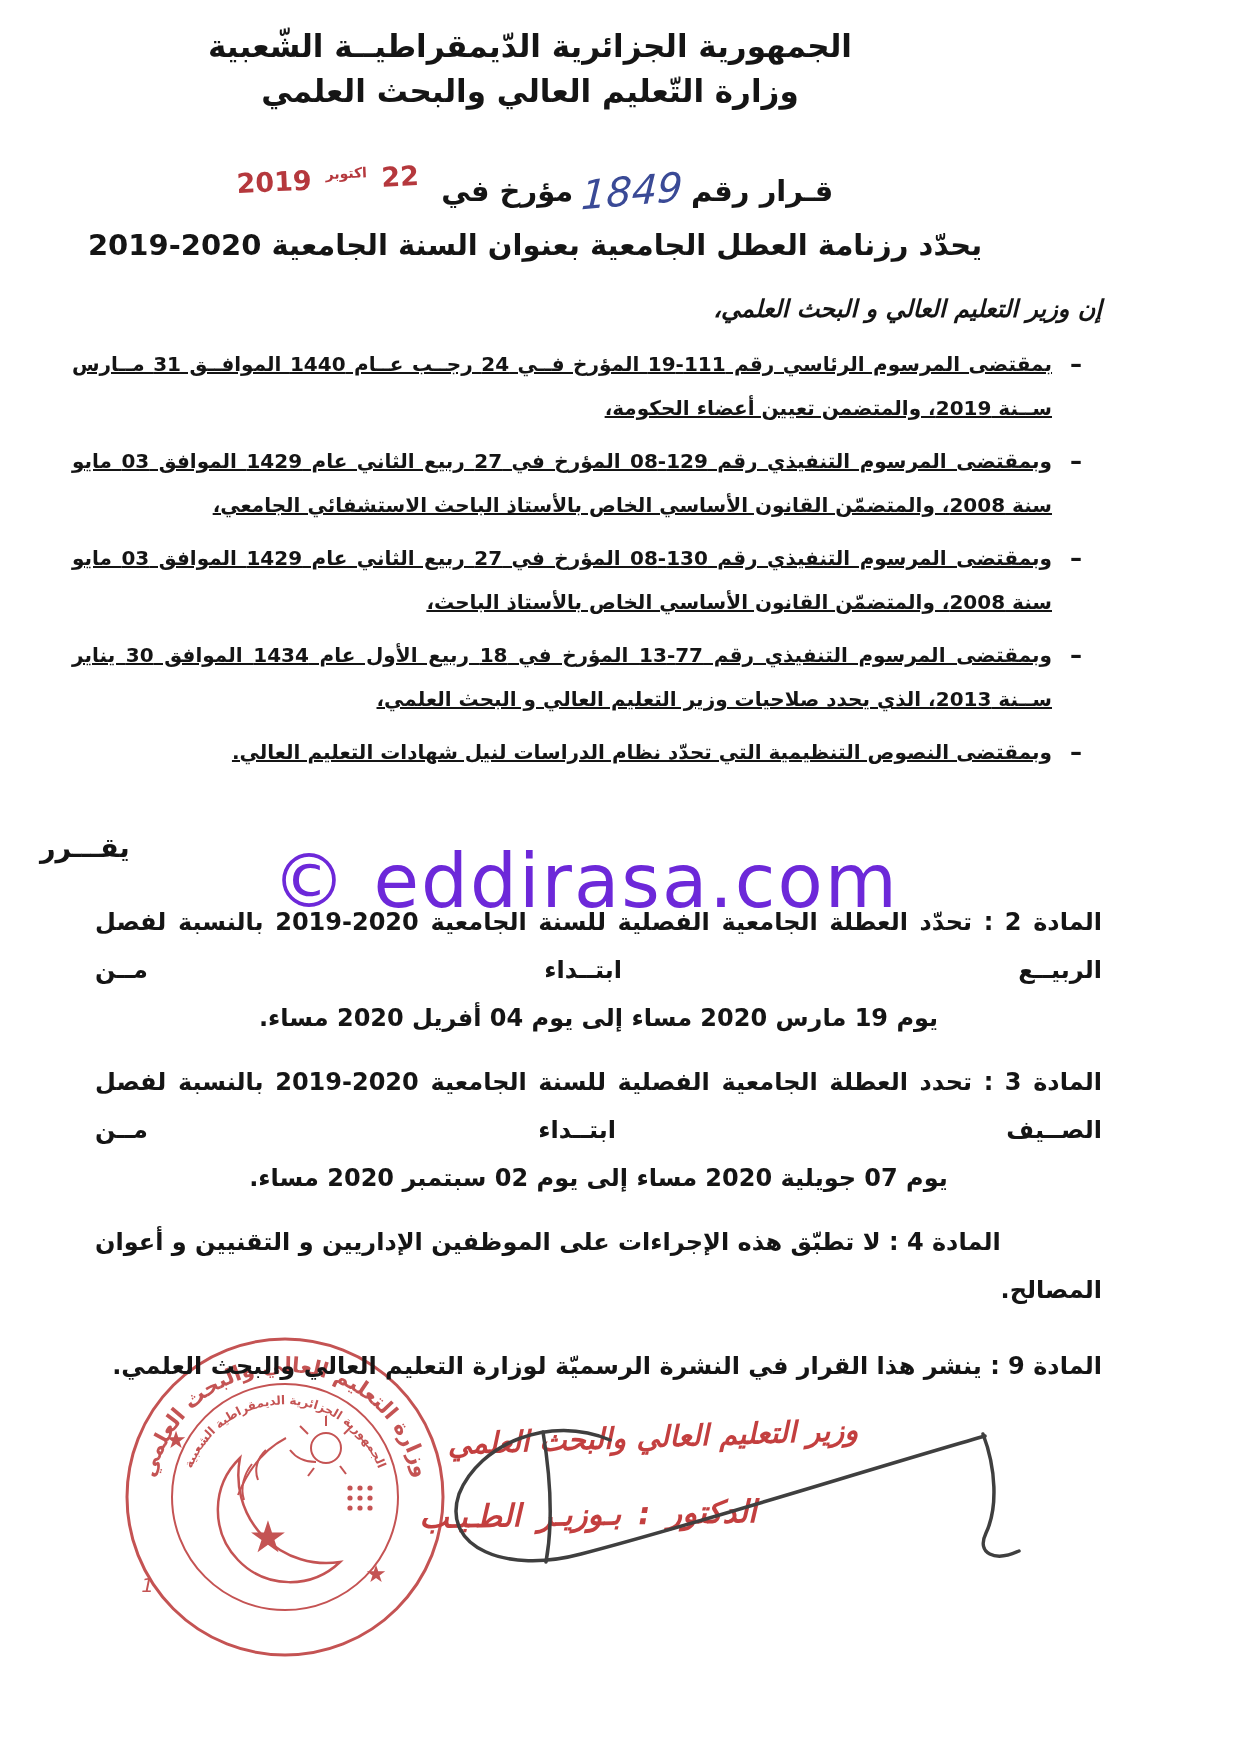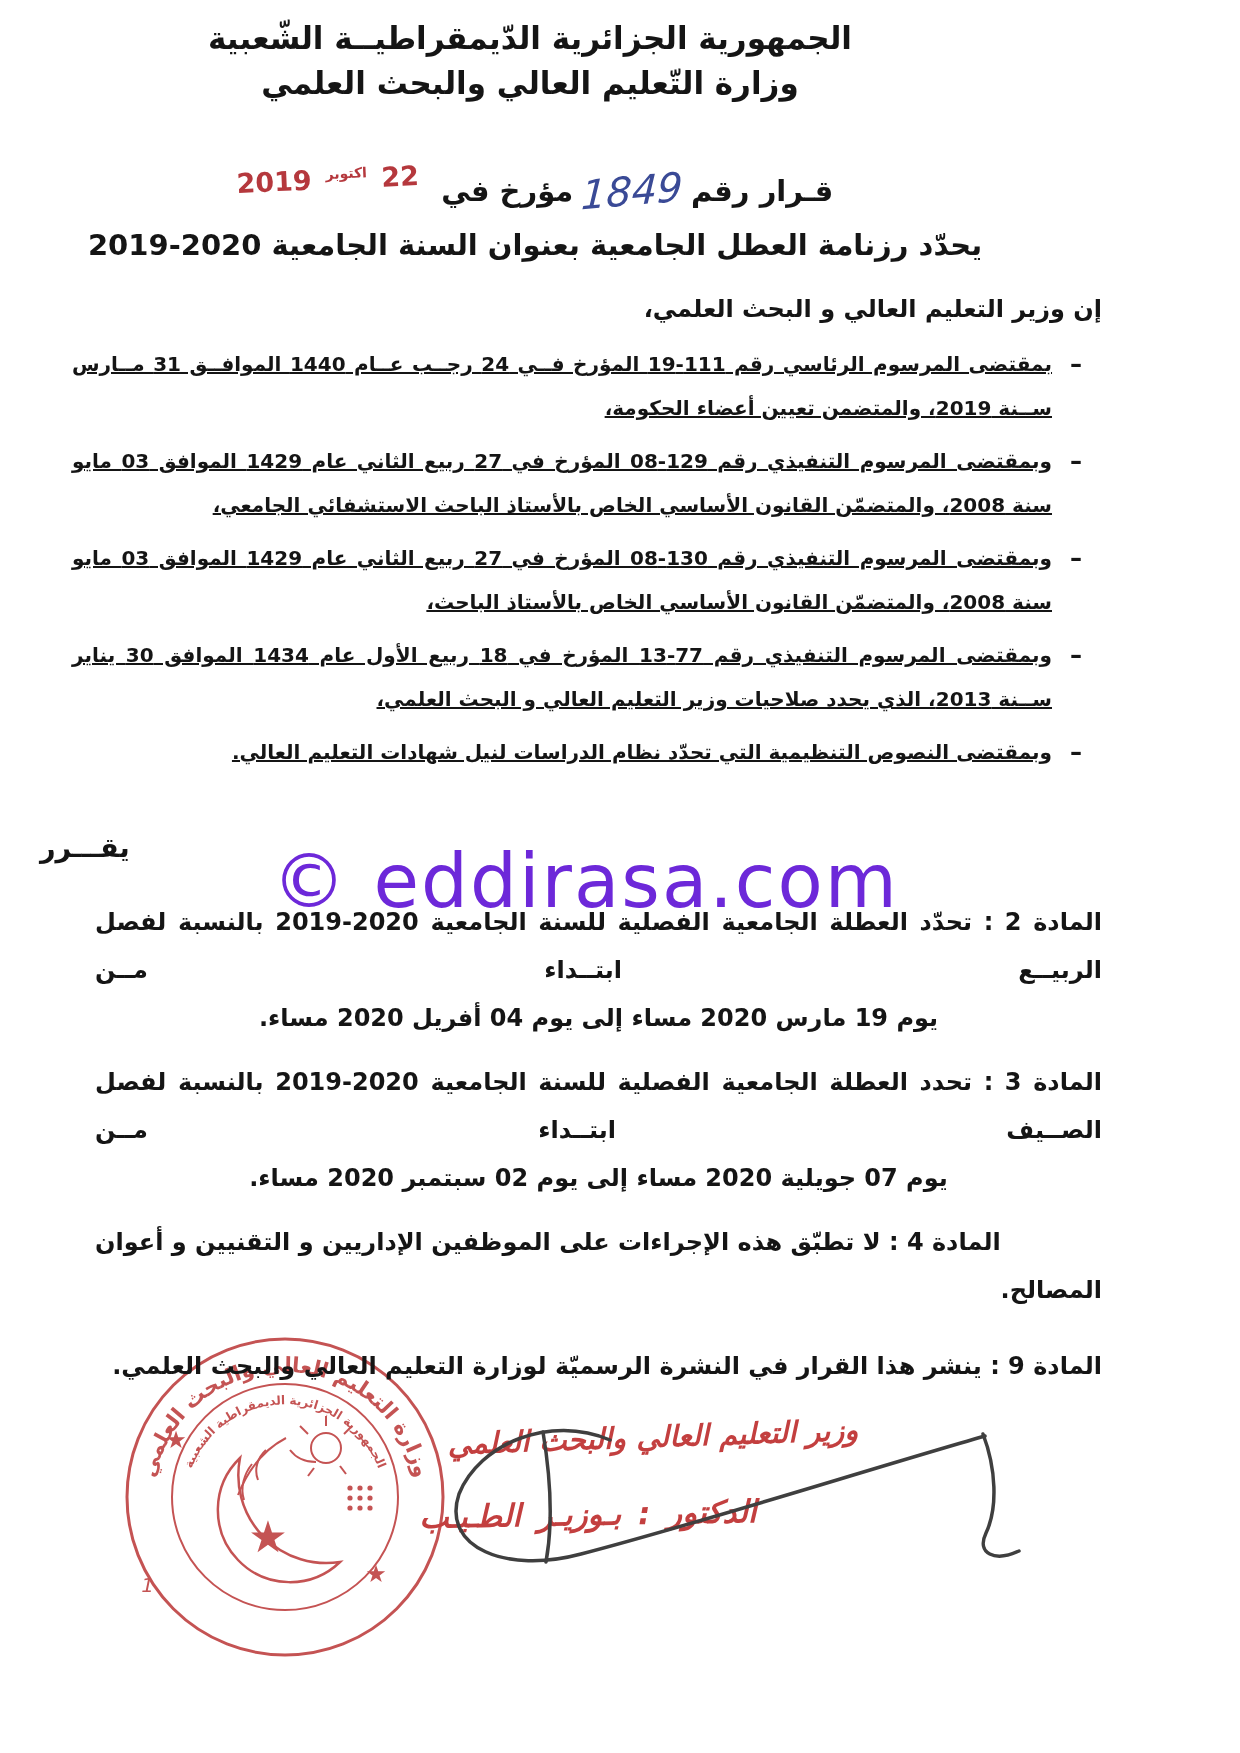--- a/index.html
+++ b/index.html
@@ -2,34 +2,34 @@
 <html lang="ar"><head>
 <meta charset="utf-8">
 <style>
   * { box-sizing: border-box; margin: 0; padding: 0; }
   body { background: #ffffff; }
   .page {
     position: relative; width: 1240px; height: 1753px;
     background: #ffffff; overflow: hidden;
     font-family: "DejaVu Sans", sans-serif; direction: rtl; color: #151515;
   }
-  .header { position: absolute; top: 16px; left: 0; width: 1060px; text-align: center;
+  .header { position: absolute; top: 24px; left: 0; width: 1060px; text-align: center;
     font-weight: 700; font-size: 31px; line-height: 1.45; }
   .title-block { position: absolute; top: 168px; left: 0; width: 1070px; text-align: center;
     font-weight: 700; font-size: 29px; }
   .title-line1 { display: flex; flex-direction: row; justify-content: center; align-items: center; gap: 8px; }
   .hand-number { font-style: italic; font-weight: 400; font-size: 40px;
     transform: rotate(-5deg) skewX(-8deg); display: inline-block; letter-spacing: 0px; }
   .date-stamp { display: inline-block; transform: rotate(-2.5deg) translateY(-12px);
     font-weight: 700; direction: rtl; white-space: nowrap; margin-right: 14px; }
   .date-stamp .num { font-size: 27px; letter-spacing: 3px; }
   .date-stamp .month { font-size: 14px; vertical-align: 10px; margin: 0 4px; }
   .title-line2 { margin-top: 14px; letter-spacing: 0px; }
   .intro { position: absolute; top: 295px; right: 138px; left: 75px; text-align: right;
-    font-weight: 700; font-size: 24px; }
+    font-weight: 700; font-size: 24px; font-style: italic; }
   .bullets { position: absolute; top: 342px; right: 158px; left: 72px; }
   .bullet { display: flex; direction: rtl; margin-bottom: 9px; }
   .bullet .dash { width: 30px; flex: 0 0 30px; font-weight: 700; font-size: 24px; line-height: 44px; }
   .bullet .bullet-text { flex: 1; font-weight: 700; font-size: 20px; line-height: 44px;
     text-align: justify; text-decoration: underline; }
   .decide { position: absolute; top: 832px; left: 40px; width: 1160px; text-align: left;
     font-weight: 700; font-size: 27px; z-index: 2; }
   .watermark { position: absolute; top: 838px; left: 272px; width: 720px;
     direction: ltr; text-align: left; font-size: 74px; font-weight: 400;
     color: #6d28d9; z-index: 1; letter-spacing: 2px; white-space: nowrap; }

